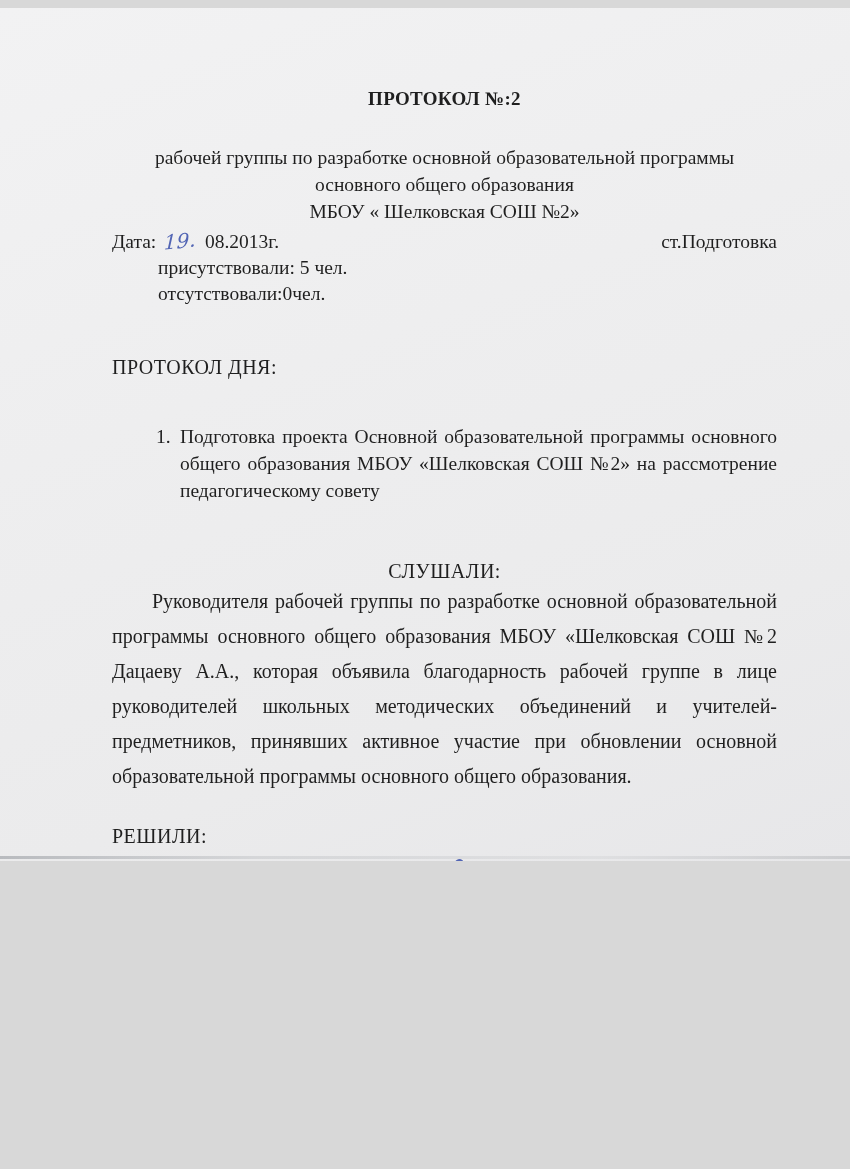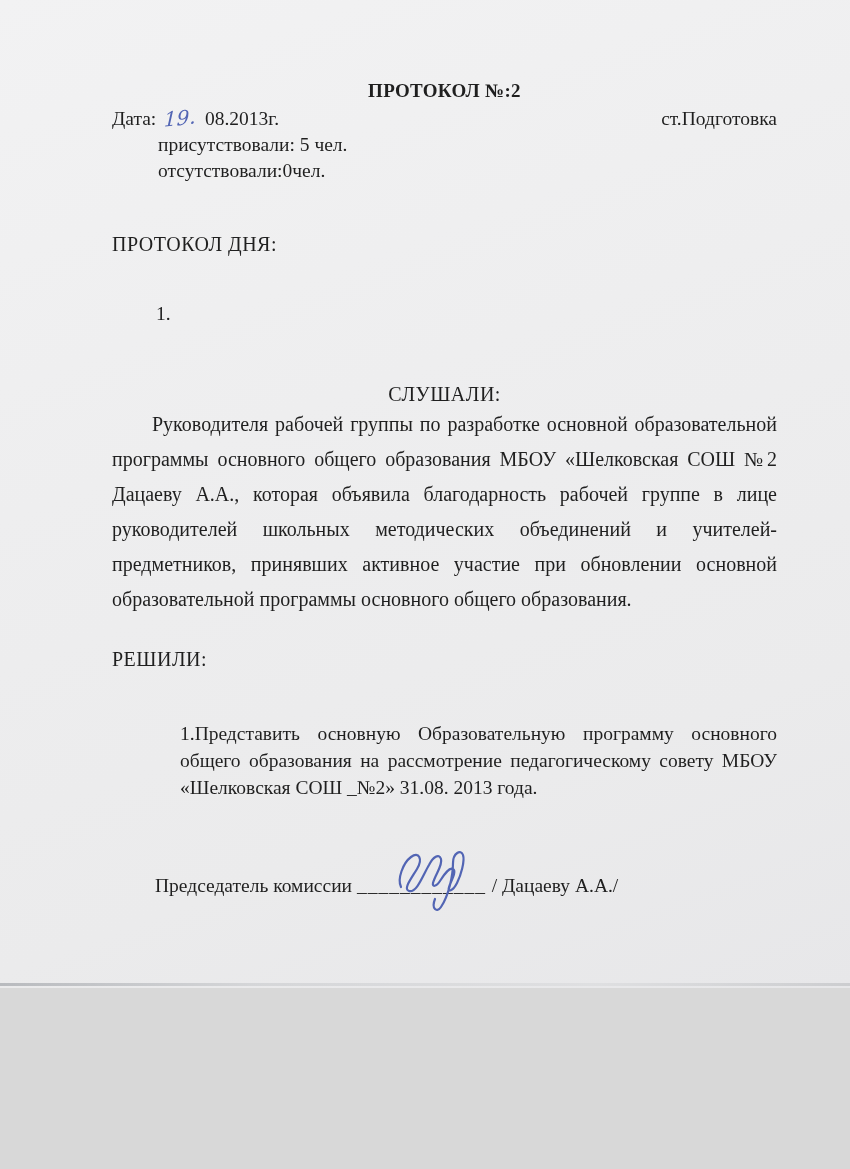--- a/index.html
+++ b/index.html
@@ -3,22 +3,22 @@
 <meta charset="utf-8">
 <style>
   html, body {
     margin: 0;
     padding: 0;
     background: #d8d8d8;
   }
   .page {
     position: relative;
     width: 850px;
-    height: 988px;
-    margin: 0 auto;
+    height: 853px;
+    margin: 8px auto;
     background: linear-gradient(160deg, #f2f2f3 0%, #eeeeef 40%, #ebebec 75%, #e7e7e9 100%);
     font-family: "Liberation Serif", "DejaVu Serif", serif;
     color: #1f1f1f;
     overflow: hidden;
     box-sizing: border-box;
   }
   
   .page::after {
     content: "";
     position: absolute;
@@ -134,38 +134,44 @@
   }
 </style>
 </head>
 <body>
 
 <div class="page">
   <div class="content">
 
     <div class="doc-title">ПРОТОКОЛ №:2</div>
 
+    <div class="subtitle-block">
+      <div class="subtitle">рабочей группы по разработке основной образовательной программы</div>
+      <div class="subtitle">основного общего образования</div>
+      <div class="subtitle">МБОУ « Шелковская СОШ №2»</div>
+    </div>
 
     <div class="date-row">
       <span>
         <span>Дата:</span><span class="handwritten-day">19.</span>
         <span>08.2013г.</span>
       </span>
       <span>ст.Подготовка</span>
     </div>
 
     <div class="attendance">
       <div>присутствовали: 5 чел.</div>
       <div>отсутствовали:0чел.</div>
     </div>
 
     <div class="section-heading agenda-heading">ПРОТОКОЛ ДНЯ:</div>
 
     <div class="agenda-item">
       <div class="agenda-num">1.</div>
+      <div class="agenda-text">Подготовка проекта Основной образовательной программы основного общего образования МБОУ «Шелковская СОШ №2» на рассмотрение  педагогическому совету</div>
     </div>
 
     <div class="section-heading heard-heading">СЛУШАЛИ:</div>
     <div class="body-par">Руководителя рабочей группы по разработке основной образовательной программы основного общего образования МБОУ «Шелковская СОШ №2 Дацаеву А.А., которая объявила благодарность рабочей группе в лице руководителей школьных методических объединений и учителей-предметников, принявших активное участие при обновлении основной образовательной программы основного общего образования.</div>
 
     <div class="section-heading resolved-heading">РЕШИЛИ:</div>
     <div class="resolved-par">1.Представить основную Образовательную программу основного общего образования на рассмотрение педагогическому совету МБОУ «Шелковская СОШ _№2» 31.08. 2013 года.</div>
 
   </div>
 

